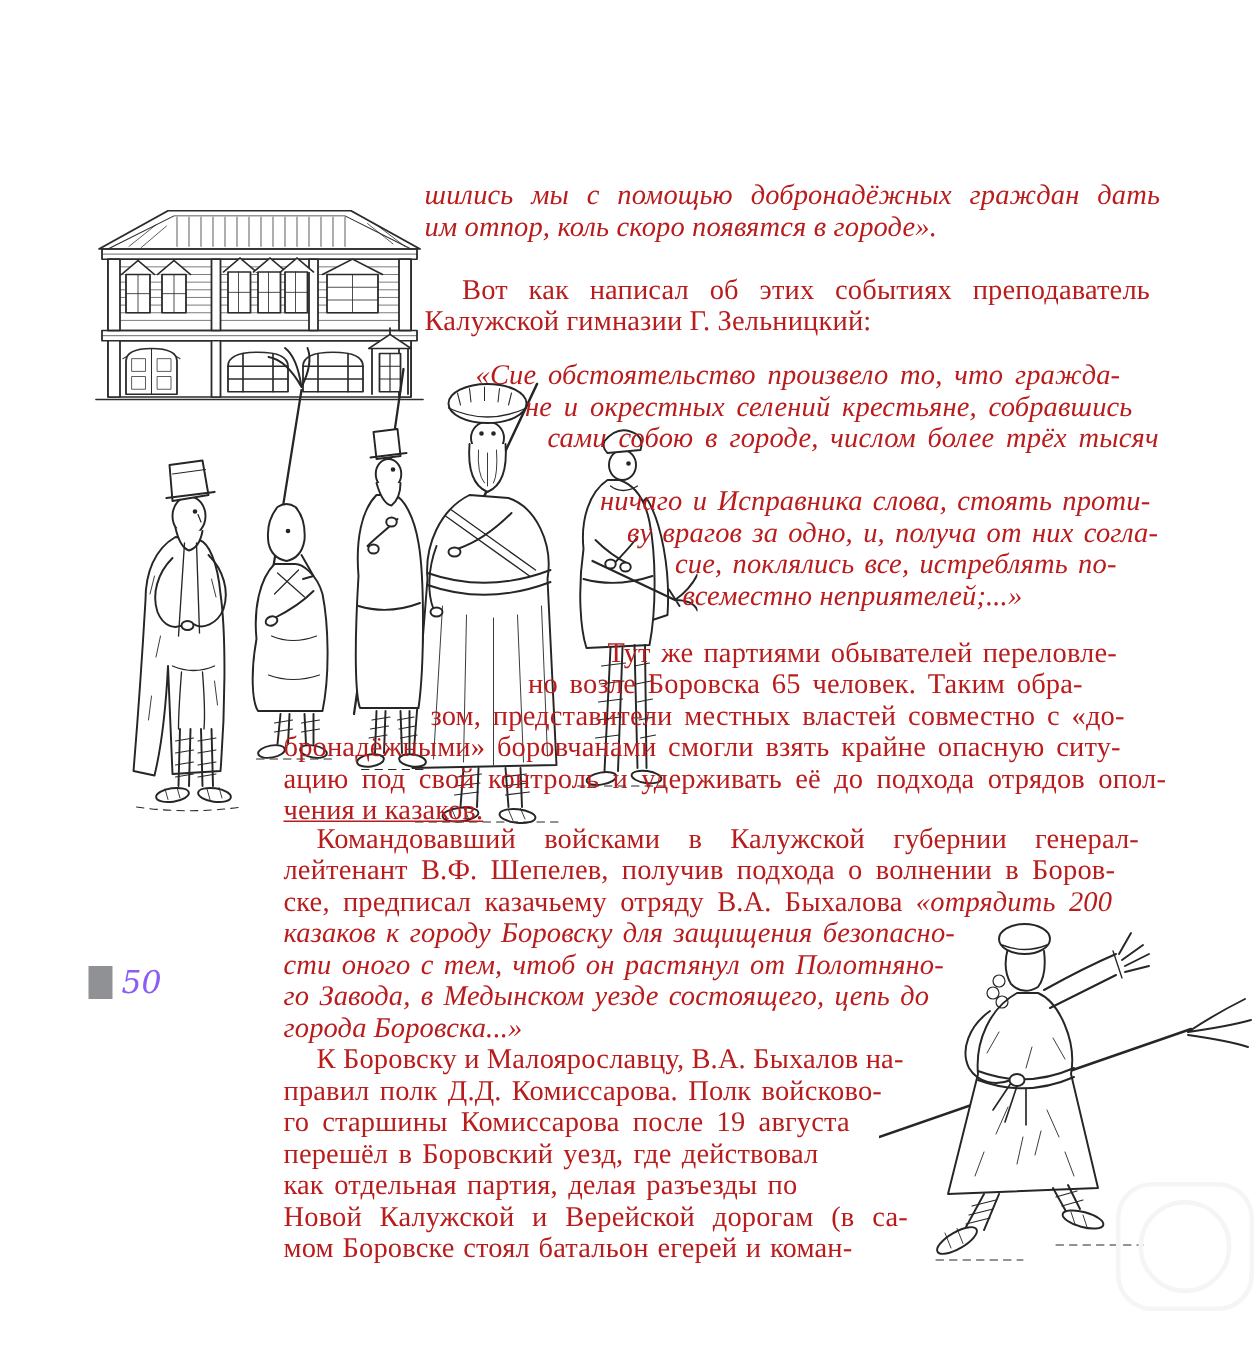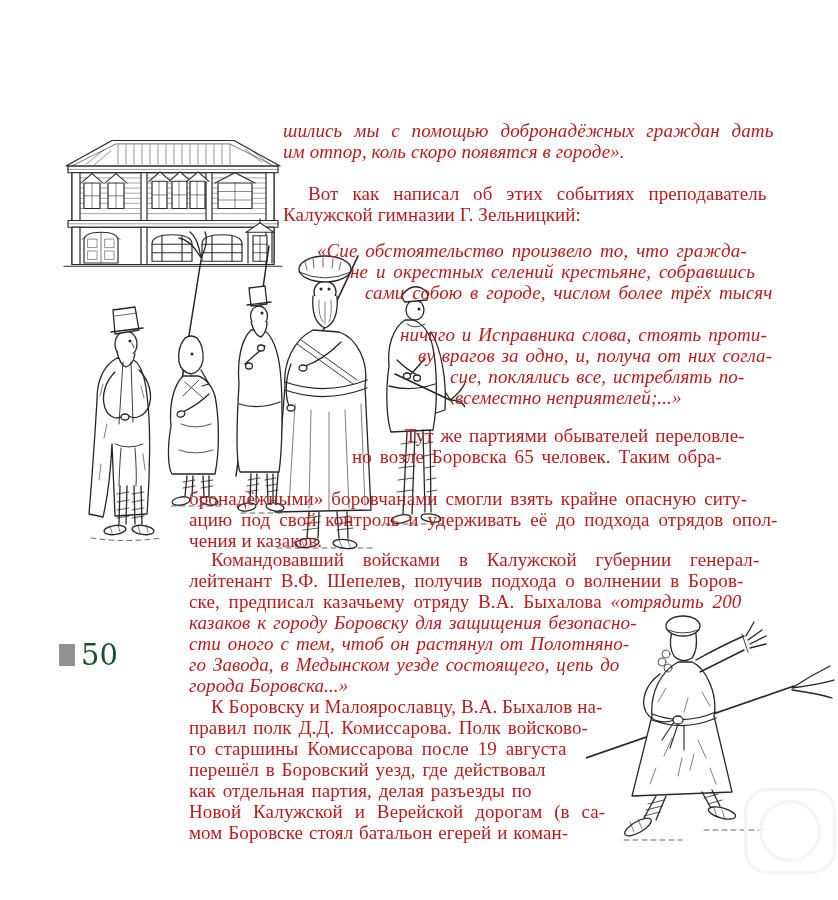--- a/index.html
+++ b/index.html
@@ -5,21 +5,21 @@
   html,body{margin:0;padding:0;background:#ffffff;}
   .page{position:relative;width:838px;height:900px;background:#ffffff;overflow:hidden;
         font-family:"Liberation Serif","DejaVu Serif",serif;color:#1d1d1d;}
   .l{position:absolute;white-space:nowrap;font-size:19px;line-height:21px;
      letter-spacing:0.1px;color:#b91c1c;}
   .it{font-style:italic;}
   .ill{position:absolute;}
   .ill svg{display:block;}
   .pagemark{position:absolute;left:59px;top:641px;display:flex;align-items:flex-start;}
   .pagemark .sq{width:16px;height:22px;background:#8f9194;margin-right:6px;margin-top:3px;}
-  .pagemark .num{font-size:29px;line-height:28px;color:#14532d;
+  .pagemark .num{font-size:21px;line-height:28px;color:#8b5cf6;font-style:italic;
                  font-family:"DejaVu Serif","Liberation Serif",serif;}
   .watermark{position:absolute;left:744px;top:788px;width:92px;height:86px;
              border:3px solid #f5f5f5;border-radius:24px;box-sizing:border-box;
              display:flex;align-items:center;justify-content:center;}
   .watermark .circ{width:62px;height:62px;border:3px solid #f5f5f5;border-radius:50%;box-sizing:border-box;}
 </style>
 </head>
 <body>
 
 <div class="page">
@@ -243,23 +243,24 @@
   <div class="l it" style="left:317px;top:240px;word-spacing:3px">«Сие обстоятельство произвело то, что гражда-</div>
   <div class="l it" style="left:350px;top:261px;word-spacing:3px">не и окрестных селений крестьяне, собравшись</div>
   <div class="l it" style="left:365px;top:282px;word-spacing:3px">сами собою в городе, числом более трёх тысяч</div>
   <div class="l it" style="left:400px;top:324px;word-spacing:2px">ничаго и Исправника слова, стоять проти-</div>
   <div class="l it" style="left:418px;top:345px;word-spacing:2px">ву врагов за одно, и, получа от них согла-</div>
   <div class="l it" style="left:450px;top:366px;word-spacing:2px">сие, поклялись все, истреблять по-</div>
   <div class="l it" style="left:455px;top:387px;">всеместно неприятелей;...»</div>
 
   <div class="l" style="left:405px;top:425px;word-spacing:2px">Тут же партиями обывателей переловле-</div>
   <div class="l" style="left:352px;top:446px;word-spacing:3px">но возле Боровска 65 человек. Таким обра-</div>
+  <div class="l" style="left:287px;top:467px;word-spacing:3px">зом, представители местных властей совместно с «до-</div>
   <div class="l" style="left:189px;top:488px;word-spacing:3px">бронадёжными» боровчанами смогли взять крайне опасную ситу-</div>
   <div class="l" style="left:189px;top:509px;word-spacing:4px">ацию под свой контроль и удерживать её до подхода отрядов опол-</div>
-  <div class="l" style="left:189px;top:530px;">чения и казаков.</div>
+  <div class="l" style="left:189px;top:530px;text-decoration:underline;">чения и казаков.</div>
 
   <div class="l" style="left:211px;top:549px;word-spacing:14px">Командовавший войсками в Калужской губернии генерал-</div>
   <div class="l" style="left:189px;top:570px;word-spacing:4px">лейтенант В.Ф. Шепелев, получив подхода о волнении в Боров-</div>
   <div class="l" style="left:189px;top:591px;word-spacing:4px"><span>ске, предписал казачьему отряду В.А. Быхалова </span><span class="it">«отрядить 200</span></div>
   <div class="l it" style="left:189px;top:612px;word-spacing:2px">казаков к городу Боровску для защищения безопасно-</div>
   <div class="l it" style="left:189px;top:633px;word-spacing:2px">сти оного с тем, чтоб он растянул от Полотняно-</div>
   <div class="l it" style="left:189px;top:654px;word-spacing:2px">го Завода, в Медынском уезде состоящего, цепь до</div>
   <div class="l it" style="left:189px;top:675px;">города Боровска...»</div>
 
   <div class="l" style="left:211px;top:696px;">К Боровску и Малоярославцу, В.А. Быхалов на-</div>

